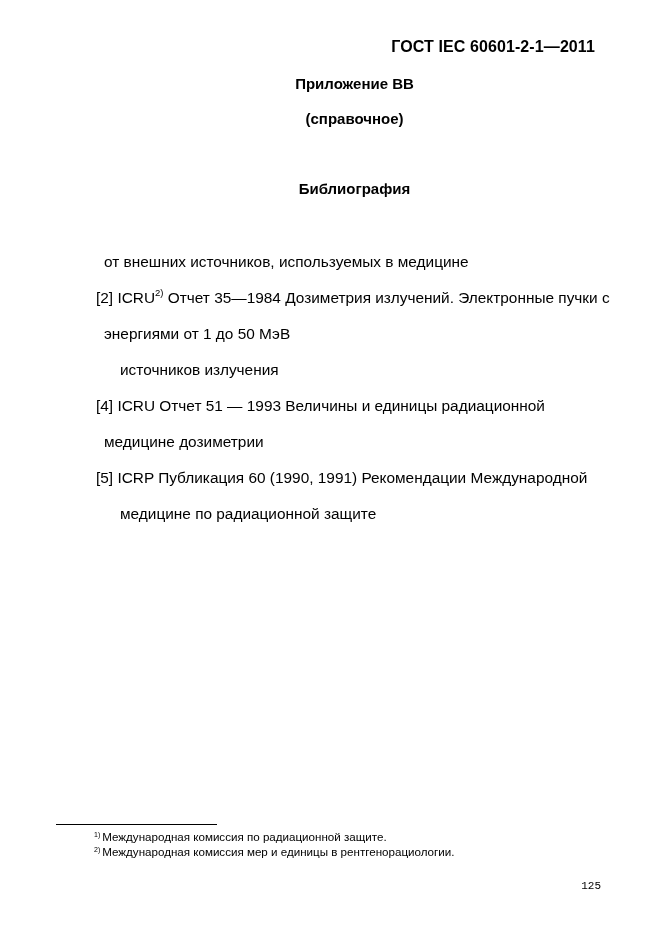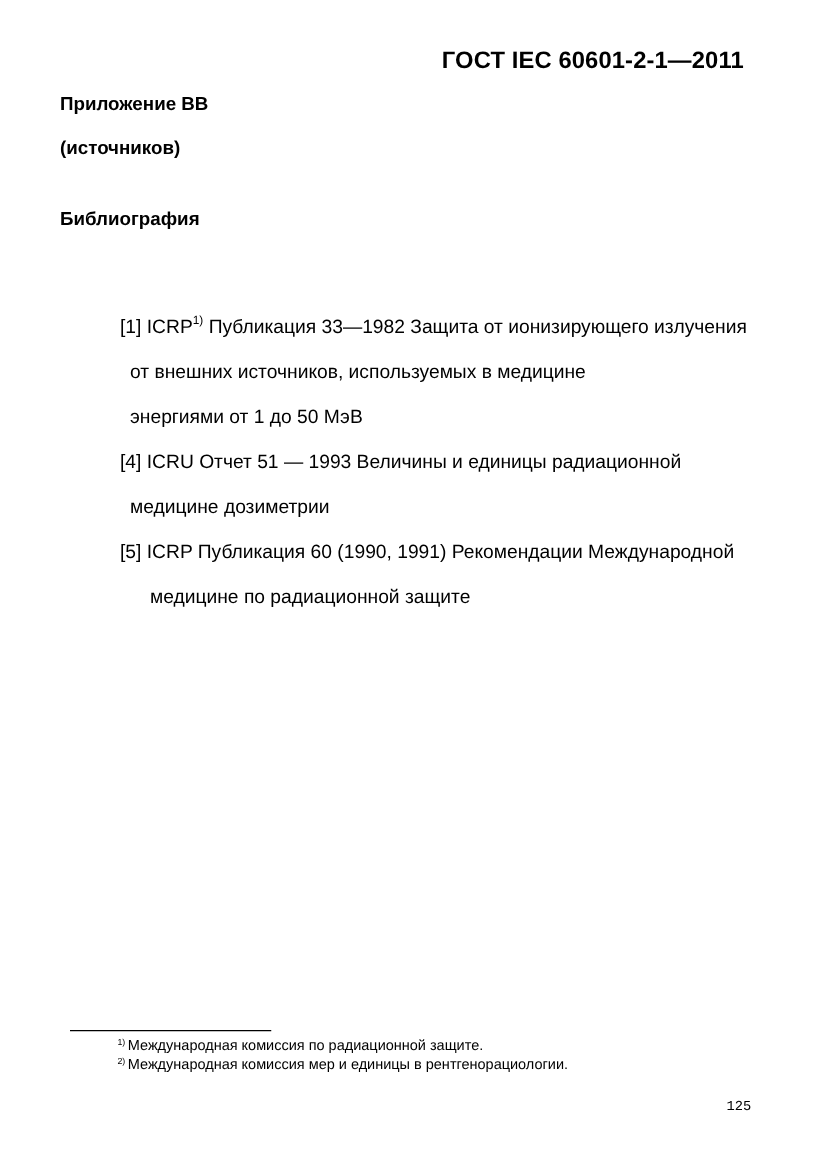--- a/index.html
+++ b/index.html
@@ -13,33 +13,34 @@
       position: relative;
       overflow: hidden;
       color: #000000;
       font-family: "Liberation Sans", sans-serif;
     }
     .header-code {
       position: absolute;
       top: 38px;
       right: 66px;
       font-weight: bold;
-      font-size: 19px;
+      font-size: 16px;
       letter-spacing: 0.1px;
     }
     .center-head {
       position: absolute;
       left: 0;
       width: 661px;
+      text-align: center;
       font-weight: bold;
       font-size: 15px;
     }
     .title-annex { top: 75px; padding-left: 48px; box-sizing: border-box; }
     .title-kind  { top: 110px; padding-left: 48px; box-sizing: border-box; }
-    .title-biblio{ top: 167px; padding-left: 48px; box-sizing: border-box; }
+    .title-biblio{ top: 180px; padding-left: 48px; box-sizing: border-box; }
 
     .bib-list {
       position: absolute;
       left: 96px;
       top: 252px;
       width: 540px;
       margin: 0;
       padding: 0;
       list-style: none;
       font-size: 15.4px;
@@ -94,32 +95,33 @@
       font-family: Liberation Mono, monospace;
       font-size: 11px;
     }
   </style>
 </head>
 <body>
 
 <div class="header-code">ГОСТ IEC 60601-2-1—2011</div>
 
 <div class="center-head title-annex">Приложение ВВ</div>
-<div class="center-head title-kind">(источников)</div>
+<div class="center-head title-kind">(справочное)</div>
 <div class="center-head title-biblio">Библиография</div>
 
 <ul class="bib-list">
   <li class="bib-entry">
-    <div class="bib-line1"><span>[1]</span> <span>ICRP</span><span class="sup">1)</span><span> Публикация 33—1982 Защита от ионизирующего излучения</span></div>
     <div class="bib-line2">от внешних источников, используемых в медицине</div>
   </li>
   <li class="bib-entry">
+    <div class="bib-line1"><span>[2]</span> <span>ICRU</span><span class="sup">2)</span><span> Отчет 35—1984 Дозиметрия излучений. Электронные пучки с</span></div>
     <div class="bib-line2">энергиями от 1 до 50 МэВ</div>
   </li>
   <li class="bib-entry">
+    <div class="bib-line2 deep">источников излучения</div>
   </li>
   <li class="bib-entry">
     <div class="bib-line1"><span>[4]</span> <span>ICRU</span><span> Отчет 51 — 1993 Величины и единицы радиационной</span></div>
     <div class="bib-line2">медицине дозиметрии</div>
   </li>
   <li class="bib-entry">
     <div class="bib-line1"><span>[5]</span> <span>ICRP</span><span> Публикация 60 (1990, 1991)  Рекомендации Международной</span></div>
     <div class="bib-line2 deep">медицине по радиационной защите</div>
   </li>
 </ul>

